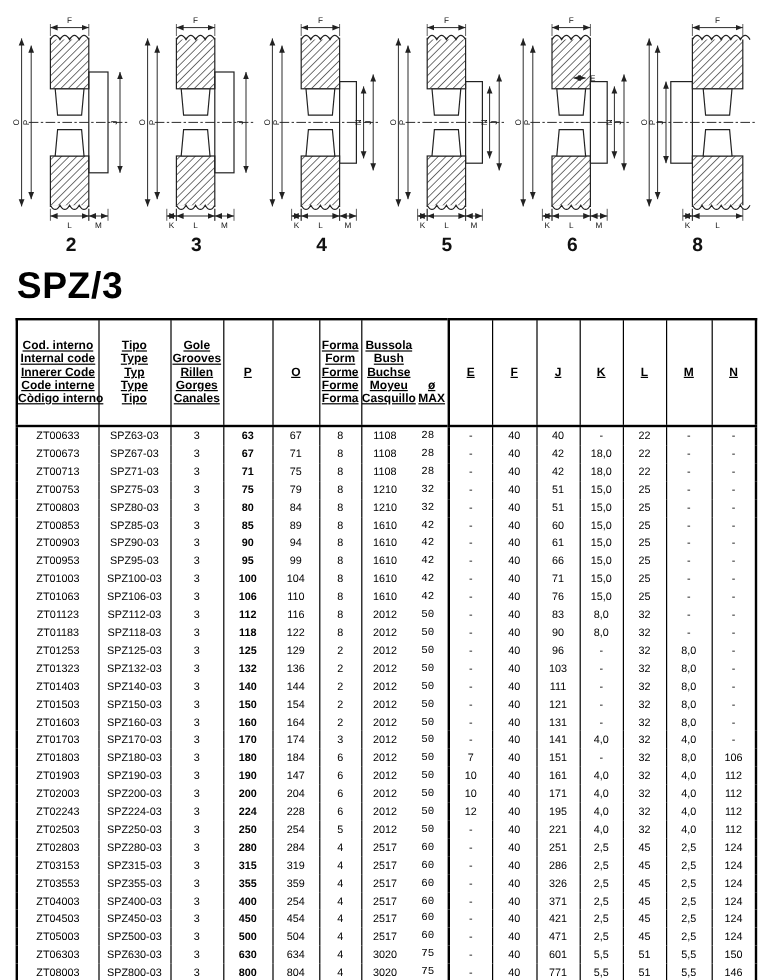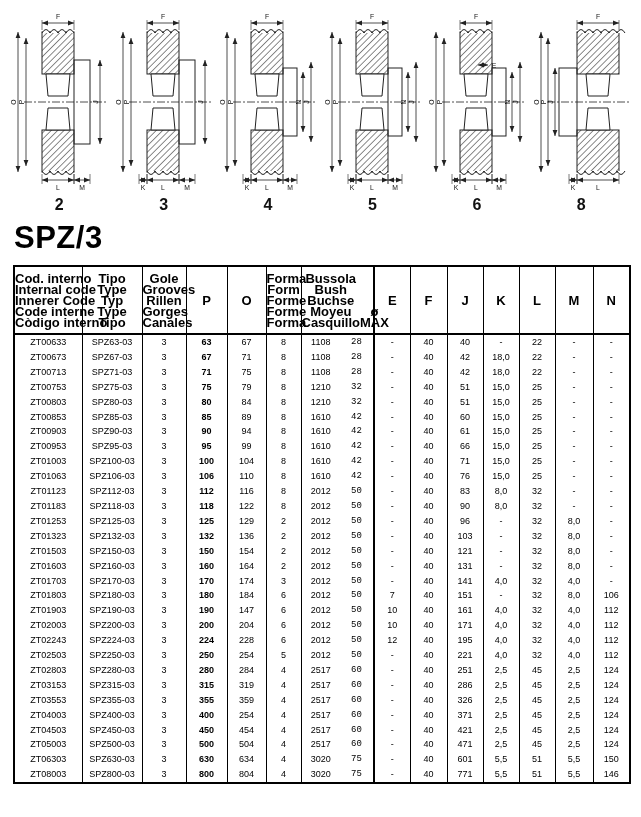--- a/index.html
+++ b/index.html
@@ -22,21 +22,21 @@
     font-size:31px; font-weight:bold; letter-spacing:.5px;
     margin:6px 0 9px 14px; color:#000;
   }
   
   table.spz {
     border-collapse:collapse; table-layout:fixed; width:617px;
     margin-left:13px; border:2px solid #000; font-size:9px; color:#000;
   }
   th, td { text-align:center; vertical-align:middle; padding:0; }
   thead tr { border-bottom:2px solid #000; }
-  thead th { height:68px; font-weight:bold; font-size:13px; }
+  thead th { height:89px; font-weight:bold; font-size:10px;text-decoration:underline; }
   .hline { line-height:11px; white-space:nowrap; }
   td, th { border-left:1px solid #000; }
   tr > *:first-child { border-left:none; }
   .thick-left { border-left:2px solid #000 !important; }
   .no-left { border-left:none !important;font-family:Liberation Mono, monospace; }
   tbody td { line-height:14.9px; height:14.9px; font-size:9px; }
   td.bold { font-weight:bold; }
   th.bushmax .pair { display:flex; align-items:flex-end; }
   th.bushmax .pair .b1 { flex:39; }
   th.bushmax .pair .b2 { flex:34; }
@@ -660,20 +660,37 @@
           <td class="no-left">50</td>
           <td class="thick-left">-</td>
           <td>40</td>
           <td>103</td>
           <td>-</td>
           <td>32</td>
           <td>8,0</td>
           <td>-</td>
         </tr>
         <tr>
+          <td>ZT01403</td>
+          <td>SPZ140-03</td>
+          <td>3</td>
+          <td class="bold">140</td>
+          <td>144</td>
+          <td>2</td>
+          <td>2012</td>
+          <td class="no-left">50</td>
+          <td class="thick-left">-</td>
+          <td>40</td>
+          <td>111</td>
+          <td>-</td>
+          <td>32</td>
+          <td>8,0</td>
+          <td>-</td>
+        </tr>
+        <tr>
           <td>ZT01503</td>
           <td>SPZ150-03</td>
           <td>3</td>
           <td class="bold">150</td>
           <td>154</td>
           <td>2</td>
           <td>2012</td>
           <td class="no-left">50</td>
           <td class="thick-left">-</td>
           <td>40</td>

